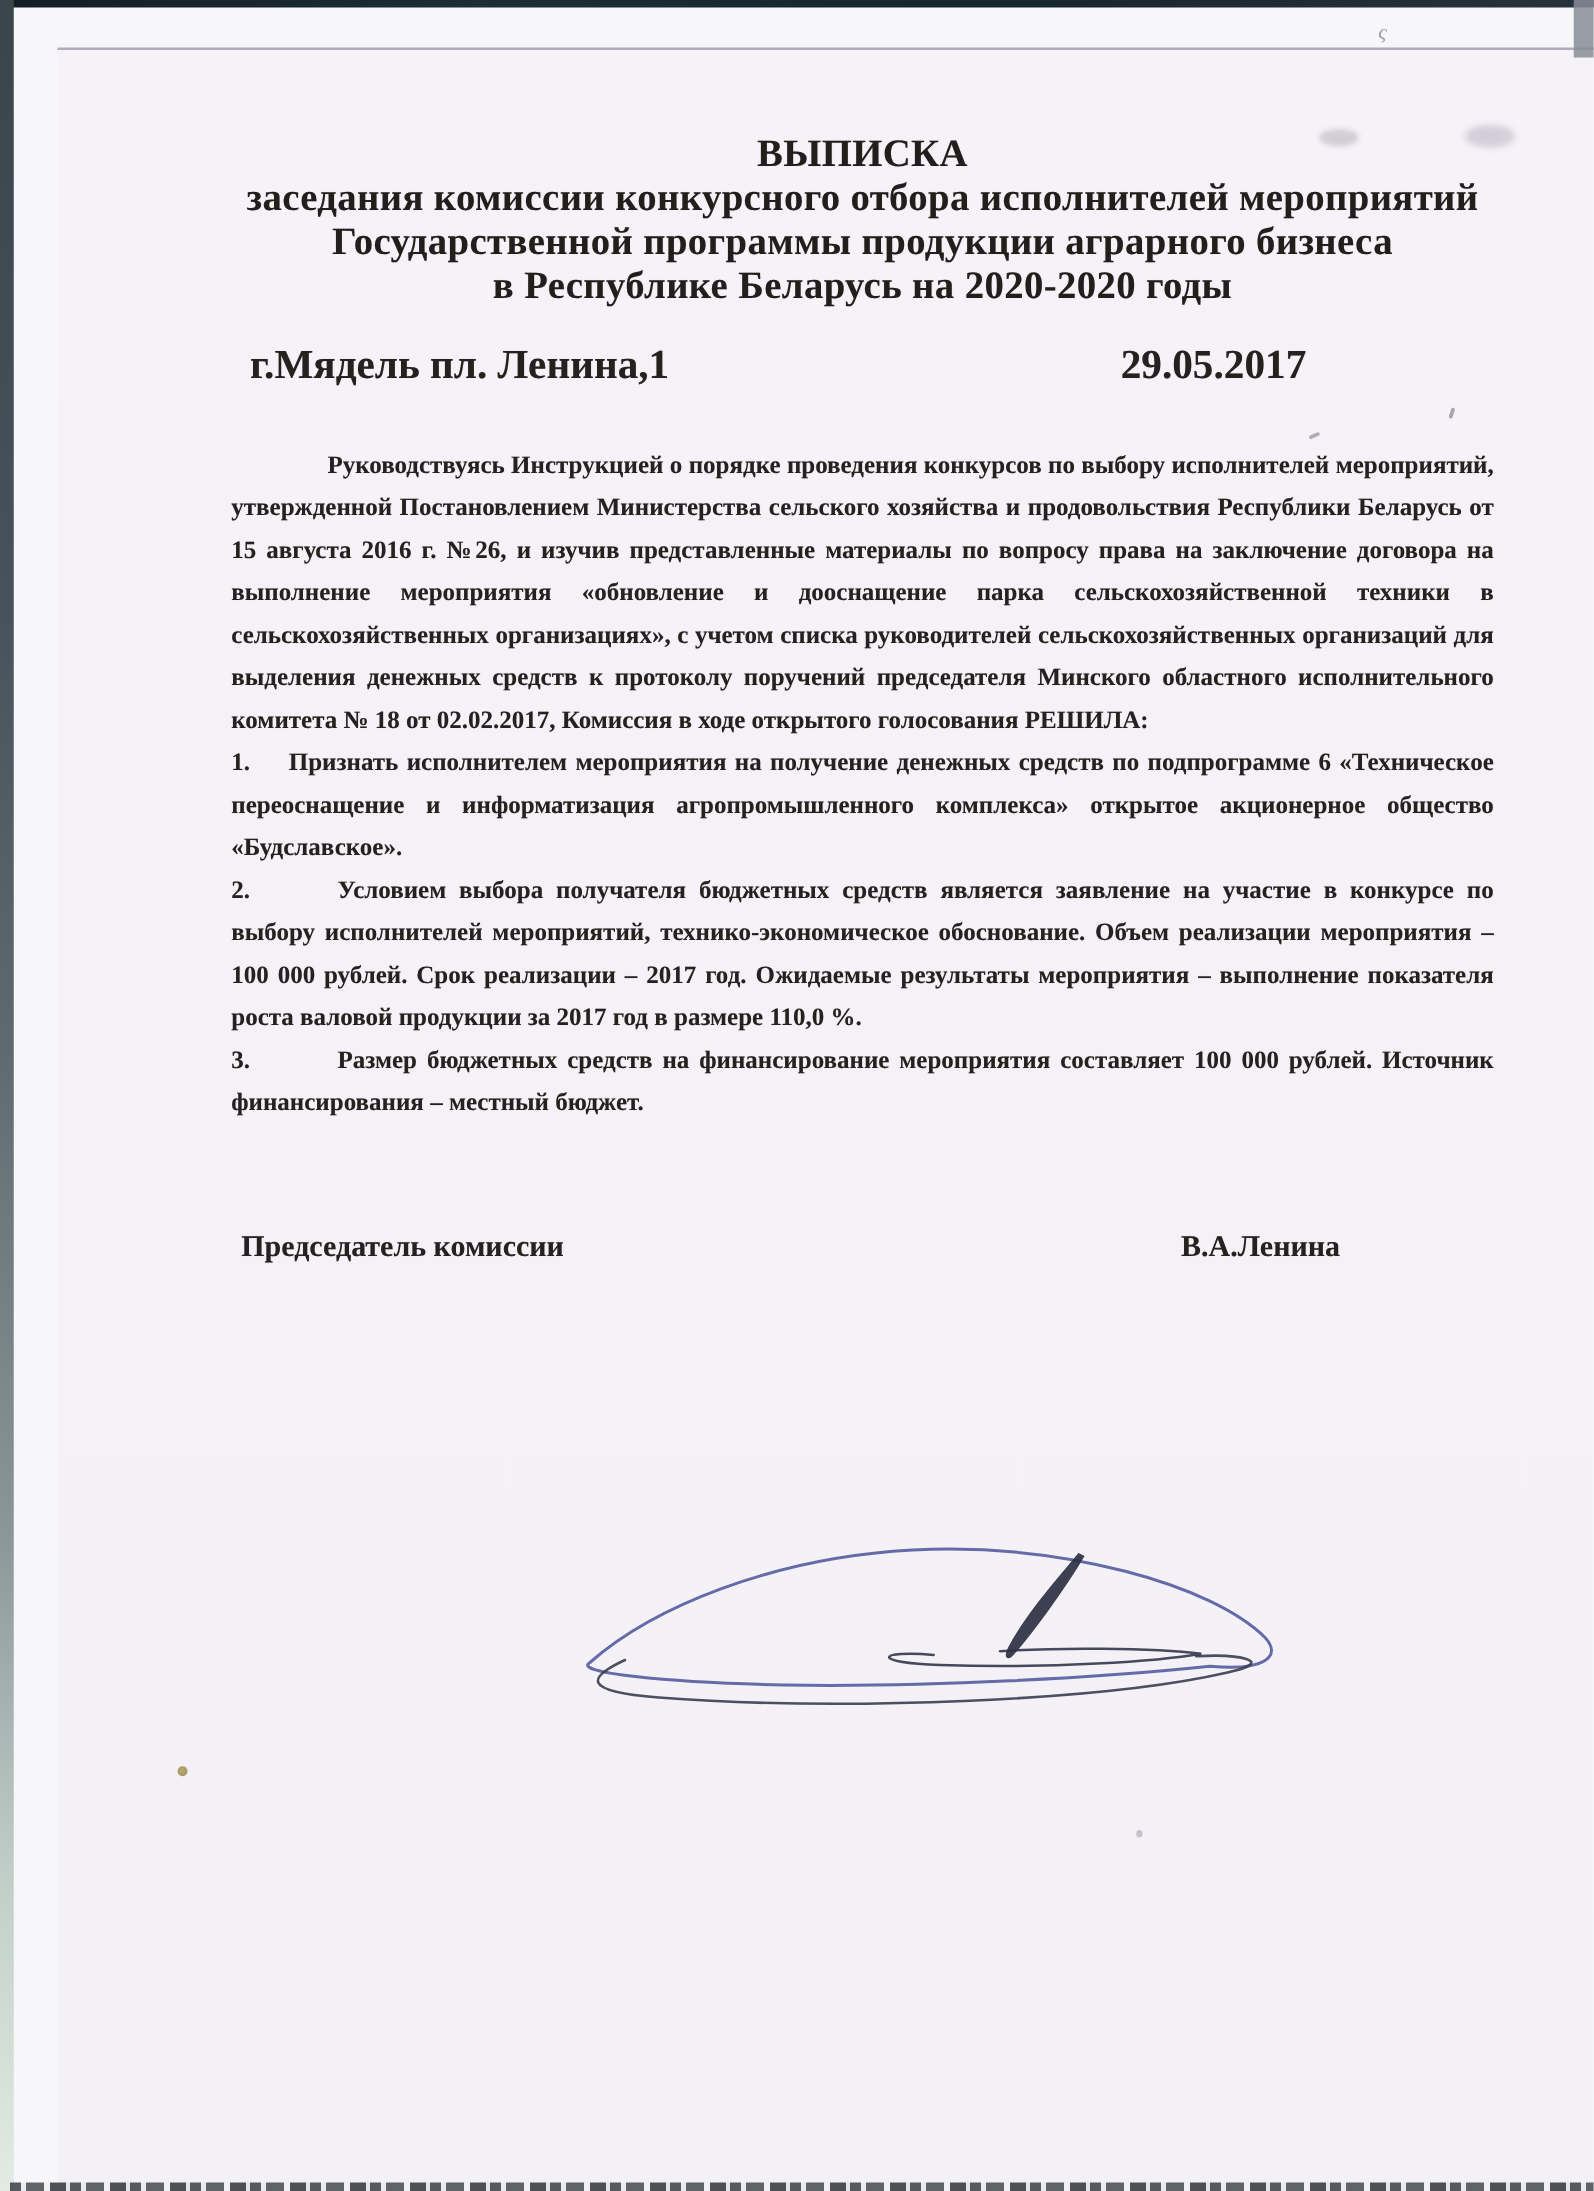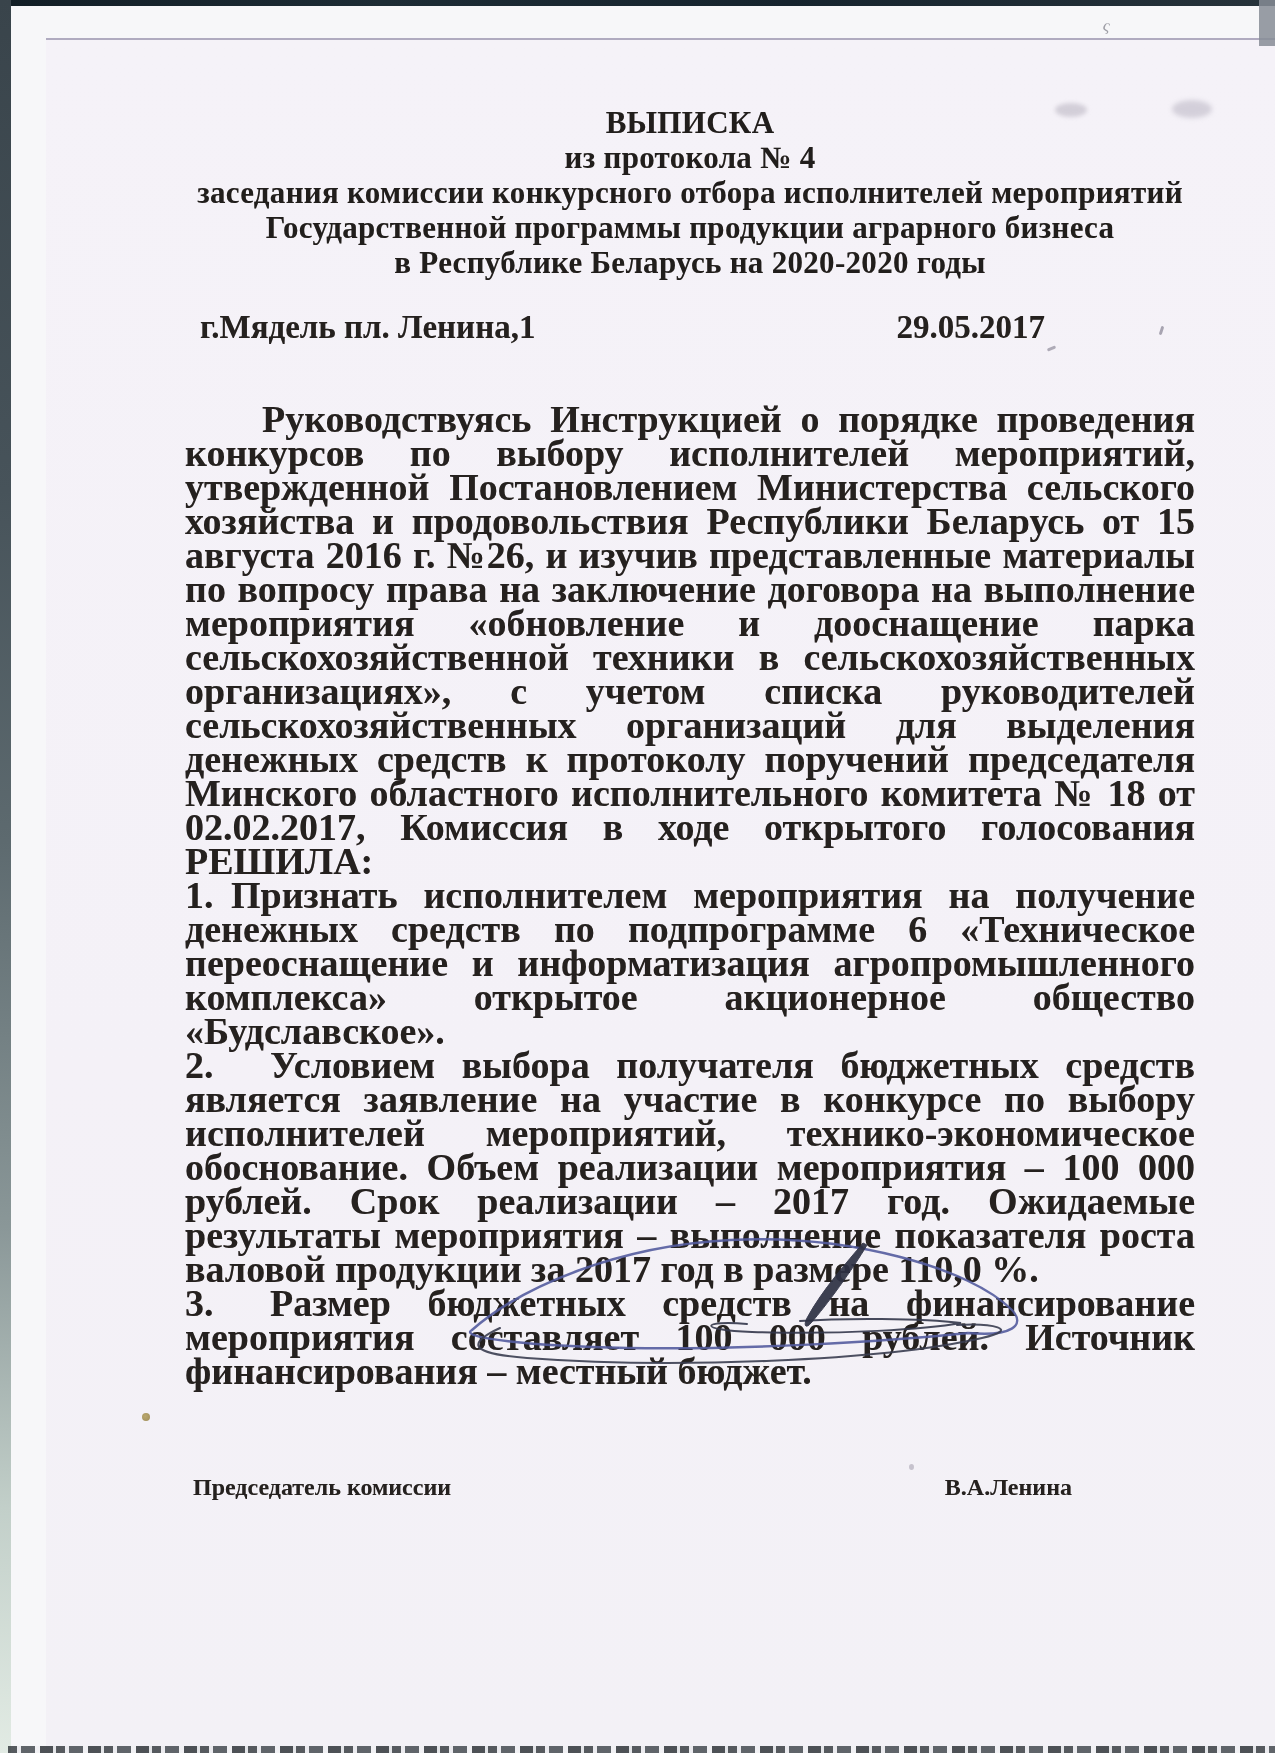--- a/index.html
+++ b/index.html
@@ -21,21 +21,21 @@
   .page{position:absolute;left:46px;top:38px;right:0;bottom:3px;
     background:linear-gradient(180deg,#f5f2f8 0%,#f4f1f7 60%,#f3f1f6 100%);
     border-top:2px solid #b0abc0;}
   .content{position:relative;margin-left:139px;width:1010px;color:#25211f;
     text-shadow:0 0 .6px rgba(80,70,55,.35);font-weight:bold;}
   .title-block{margin-top:65px;text-align:center;font-size:31px;line-height:35px;color:#211e1c;}
   .t-line{letter-spacing:.3px;}
   .meta-row{margin-top:30px;display:flex;justify-content:space-between;font-size:33px;line-height:34px;}
   .place{padding-left:15px;}
   .date{padding-right:150px;}
-  .body-text{margin-top:58px;font-size:38px;line-height:34px;text-align:justify;}
+  .body-text{margin-top:46px;font-size:20px;line-height:34px;text-align:justify;}
   .body-text p{margin:0;}
   p.first{text-indent:77px;}
   .num{display:inline-block;}
   .num.w1{width:46px;}
   .num.w2{width:85px;}
   .num.w3{width:85px;}
   .num.w4{width:61px;}
   .sig-row{margin-top:82px;display:flex;justify-content:space-between;font-size:24px;line-height:34px;}
   .role{padding-left:8px;}
   .name{padding-right:123px;}
@@ -60,21 +60,20 @@
 </head>
 <body>
 
 <div class="scan">
 
   <div class="page">
     <div class="content">
 
       <header class="title-block">
         <div class="t-line">ВЫПИСКА</div>
-        <div class="t-line">из протокола № 4</div>
         <div class="t-line">заседания комиссии конкурсного отбора исполнителей мероприятий</div>
         <div class="t-line">Государственной программы продукции аграрного бизнеса</div>
         <div class="t-line">в Республике Беларусь на 2020-2020 годы</div>
       </header>
 
       <div class="meta-row">
         <span class="place">г.Мядель пл. Ленина,1</span>
         <span class="date">29.05.2017</span>
       </div>
 

